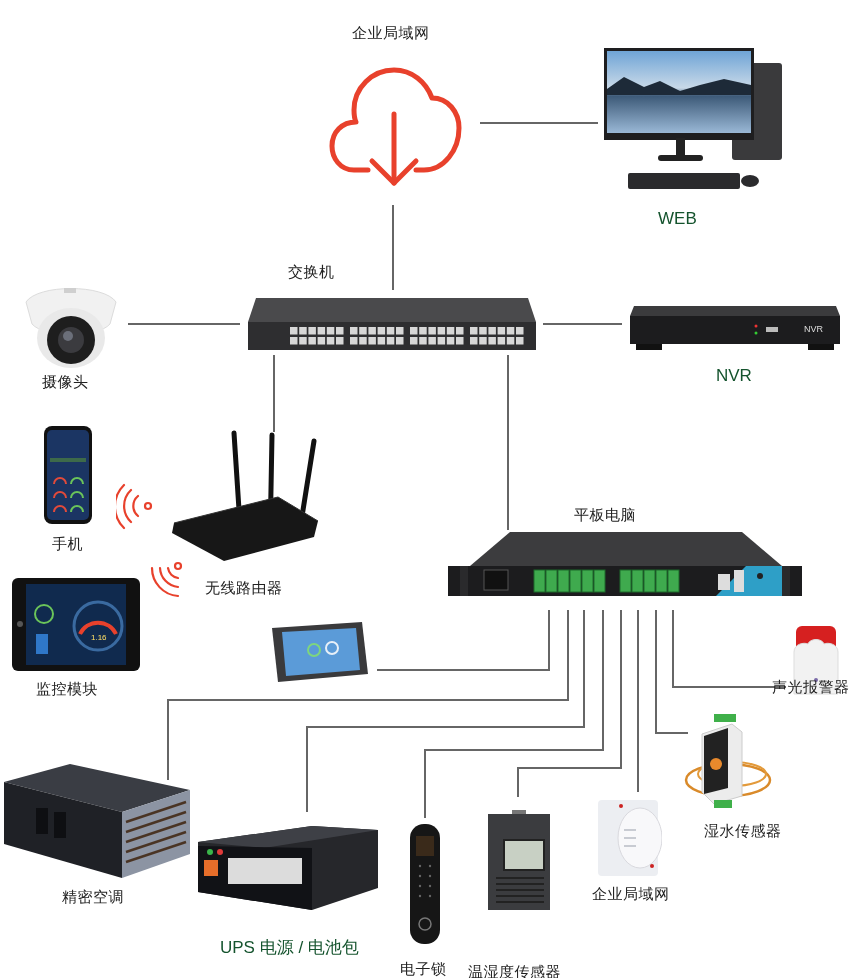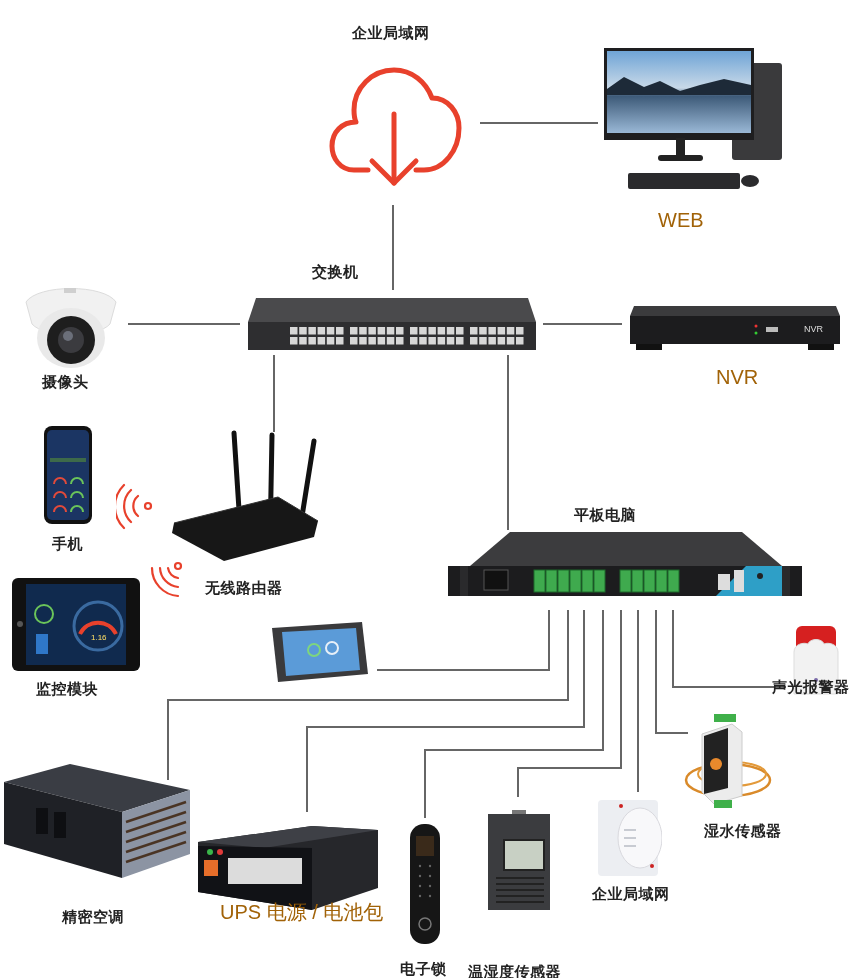--- a/index.html
+++ b/index.html
@@ -1,19 +1,19 @@
 <!DOCTYPE html>
 <html><head>
 <meta charset="utf-8">
 <style>
   html, body { margin:0; padding:0; background:#ffffff; }
   body { width:859px; height:978px; position:relative; overflow:hidden;
          font-family:"DejaVu Sans","Liberation Sans",sans-serif; color:#222; }
-  .lbl { position:absolute; font-size:15px; font-weight:bold; color:#222; white-space:nowrap; letter-spacing:0.5px; }
-  .lbl-latin { position:absolute; font-size:20px; font-weight:normal; color:#a16207; white-space:nowrap; font-family:"Liberation Sans",sans-serif; }
+  .lbl { position:absolute; font-size:15px; font-weight:normal; color:#222; white-space:nowrap; letter-spacing:0.5px; }
+  .lbl-latin { position:absolute; font-size:17px; font-weight:normal; color:#14532d; white-space:nowrap; font-family:"Liberation Sans",sans-serif; }
   svg { position:absolute; left:0; top:0; }
   .line { stroke:#666; stroke-width:2; fill:none; }
 </style>
 </head>
 <body>
 
 <svg width="859" height="978">
   <line class="line" x1="480" y1="123" x2="598" y2="123"></line>
   <line class="line" x1="393" y1="205" x2="393" y2="290"></line>
   <line class="line" x1="128" y1="324" x2="240" y2="324"></line>
@@ -50,21 +50,21 @@
   <rect x="4" y="3" width="150" height="92" fill="#1e1e20"></rect>
   <rect x="7" y="6" width="144" height="82" fill="url(#sky)"></rect>
   <path d="M7,44 L24,32 L44,42 L60,36 L80,46 L100,40 L124,34 L151,40 L151,50 L7,50 Z" fill="#1d2a38"></path>
   <rect x="76" y="93" width="9" height="18" fill="#222"></rect>
   <rect x="58" y="110" width="45" height="6" rx="3" fill="#222"></rect>
   <rect x="28" y="128" width="112" height="16" rx="2" fill="#2b2b2d"></rect>
   <ellipse cx="150" cy="136" rx="9" ry="6" fill="#2b2b2d"></ellipse>
 </svg>
 <div class="lbl-latin" style="left:658px;top:209px;">WEB</div>
 
-<div class="lbl" style="left:312px;top:263px;">交换机</div>
+<div class="lbl" style="left:288px;top:263px;">交换机</div>
 <svg style="left:246px;top:292px;" width="292" height="62" viewBox="0 0 292 62">
   <polygon points="10,6 282,6 290,30 2,30" fill="#4a4a4c"></polygon>
   <rect x="2" y="30" width="288" height="28" fill="#2e2e30"></rect>
   <g fill="#d7d7d7" id="ports">
       <rect x="44" y="35" width="7.5" height="7.5"></rect>
       <rect x="44" y="45" width="7.5" height="7.5"></rect>
       <rect x="53.2" y="35" width="7.5" height="7.5"></rect>
       <rect x="53.2" y="45" width="7.5" height="7.5"></rect>
       <rect x="62.4" y="35" width="7.5" height="7.5"></rect>
       <rect x="62.4" y="45" width="7.5" height="7.5"></rect>
@@ -246,32 +246,32 @@
   <g stroke="#4a3424" stroke-width="2.5">
     <line x1="126" y1="62" x2="186" y2="42"></line>
       <line x1="126" y1="72" x2="186" y2="52"></line>
     <line x1="126" y1="82" x2="186" y2="62"></line>
       <line x1="126" y1="92" x2="186" y2="72"></line>
     <line x1="126" y1="102" x2="186" y2="82"></line>
   </g>
   <rect x="36" y="48" width="12" height="26" fill="#0e0f12"></rect>
   <rect x="54" y="52" width="12" height="26" fill="#0e0f12"></rect>
 </svg>
-<div class="lbl" style="left:62px;top:888px;margin-top:20px;">精密空调</div>
+<div class="lbl" style="left:62px;top:888px;">精密空调</div>
 
 <svg style="left:192px;top:822px;" width="190" height="92" viewBox="0 0 190 92">
   <polygon points="6,20 120,4 186,8 186,66 120,88 6,70" fill="#26272b"></polygon>
   <polygon points="6,20 120,4 186,8 72,26" fill="#3e4046"></polygon>
   <polygon points="6,24 120,26 120,88 6,70" fill="#111216"></polygon>
   <circle cx="18" cy="30" r="3" fill="#3ab54a"></circle>
   <circle cx="28" cy="30" r="3" fill="#e03a3a"></circle>
   <rect x="12" y="38" width="14" height="16" fill="#e76e2a"></rect>
   <rect x="36" y="36" width="74" height="26" fill="#dcdcdc"></rect>
 </svg>
-<div class="lbl-latin" style="left:220px;top:899px;text-align:right;">UPS 电源 / 电池包</div>
+<div class="lbl-latin" style="left:220px;top:936px;text-align:right;">UPS 电源 / 电池包</div>
 
 <svg style="left:408px;top:822px;" width="34" height="124" viewBox="0 0 34 124">
   <rect x="2" y="2" width="30" height="120" rx="14" fill="#161616"></rect>
   <rect x="8" y="14" width="18" height="20" fill="#3a2a1a"></rect>
   <g fill="#666">
     <circle cx="12" cy="44" r="1.2"></circle>
       <circle cx="22" cy="44" r="1.2"></circle>
     <circle cx="12" cy="54" r="1.2"></circle>
       <circle cx="22" cy="54" r="1.2"></circle>
     <circle cx="12" cy="64" r="1.2"></circle>

